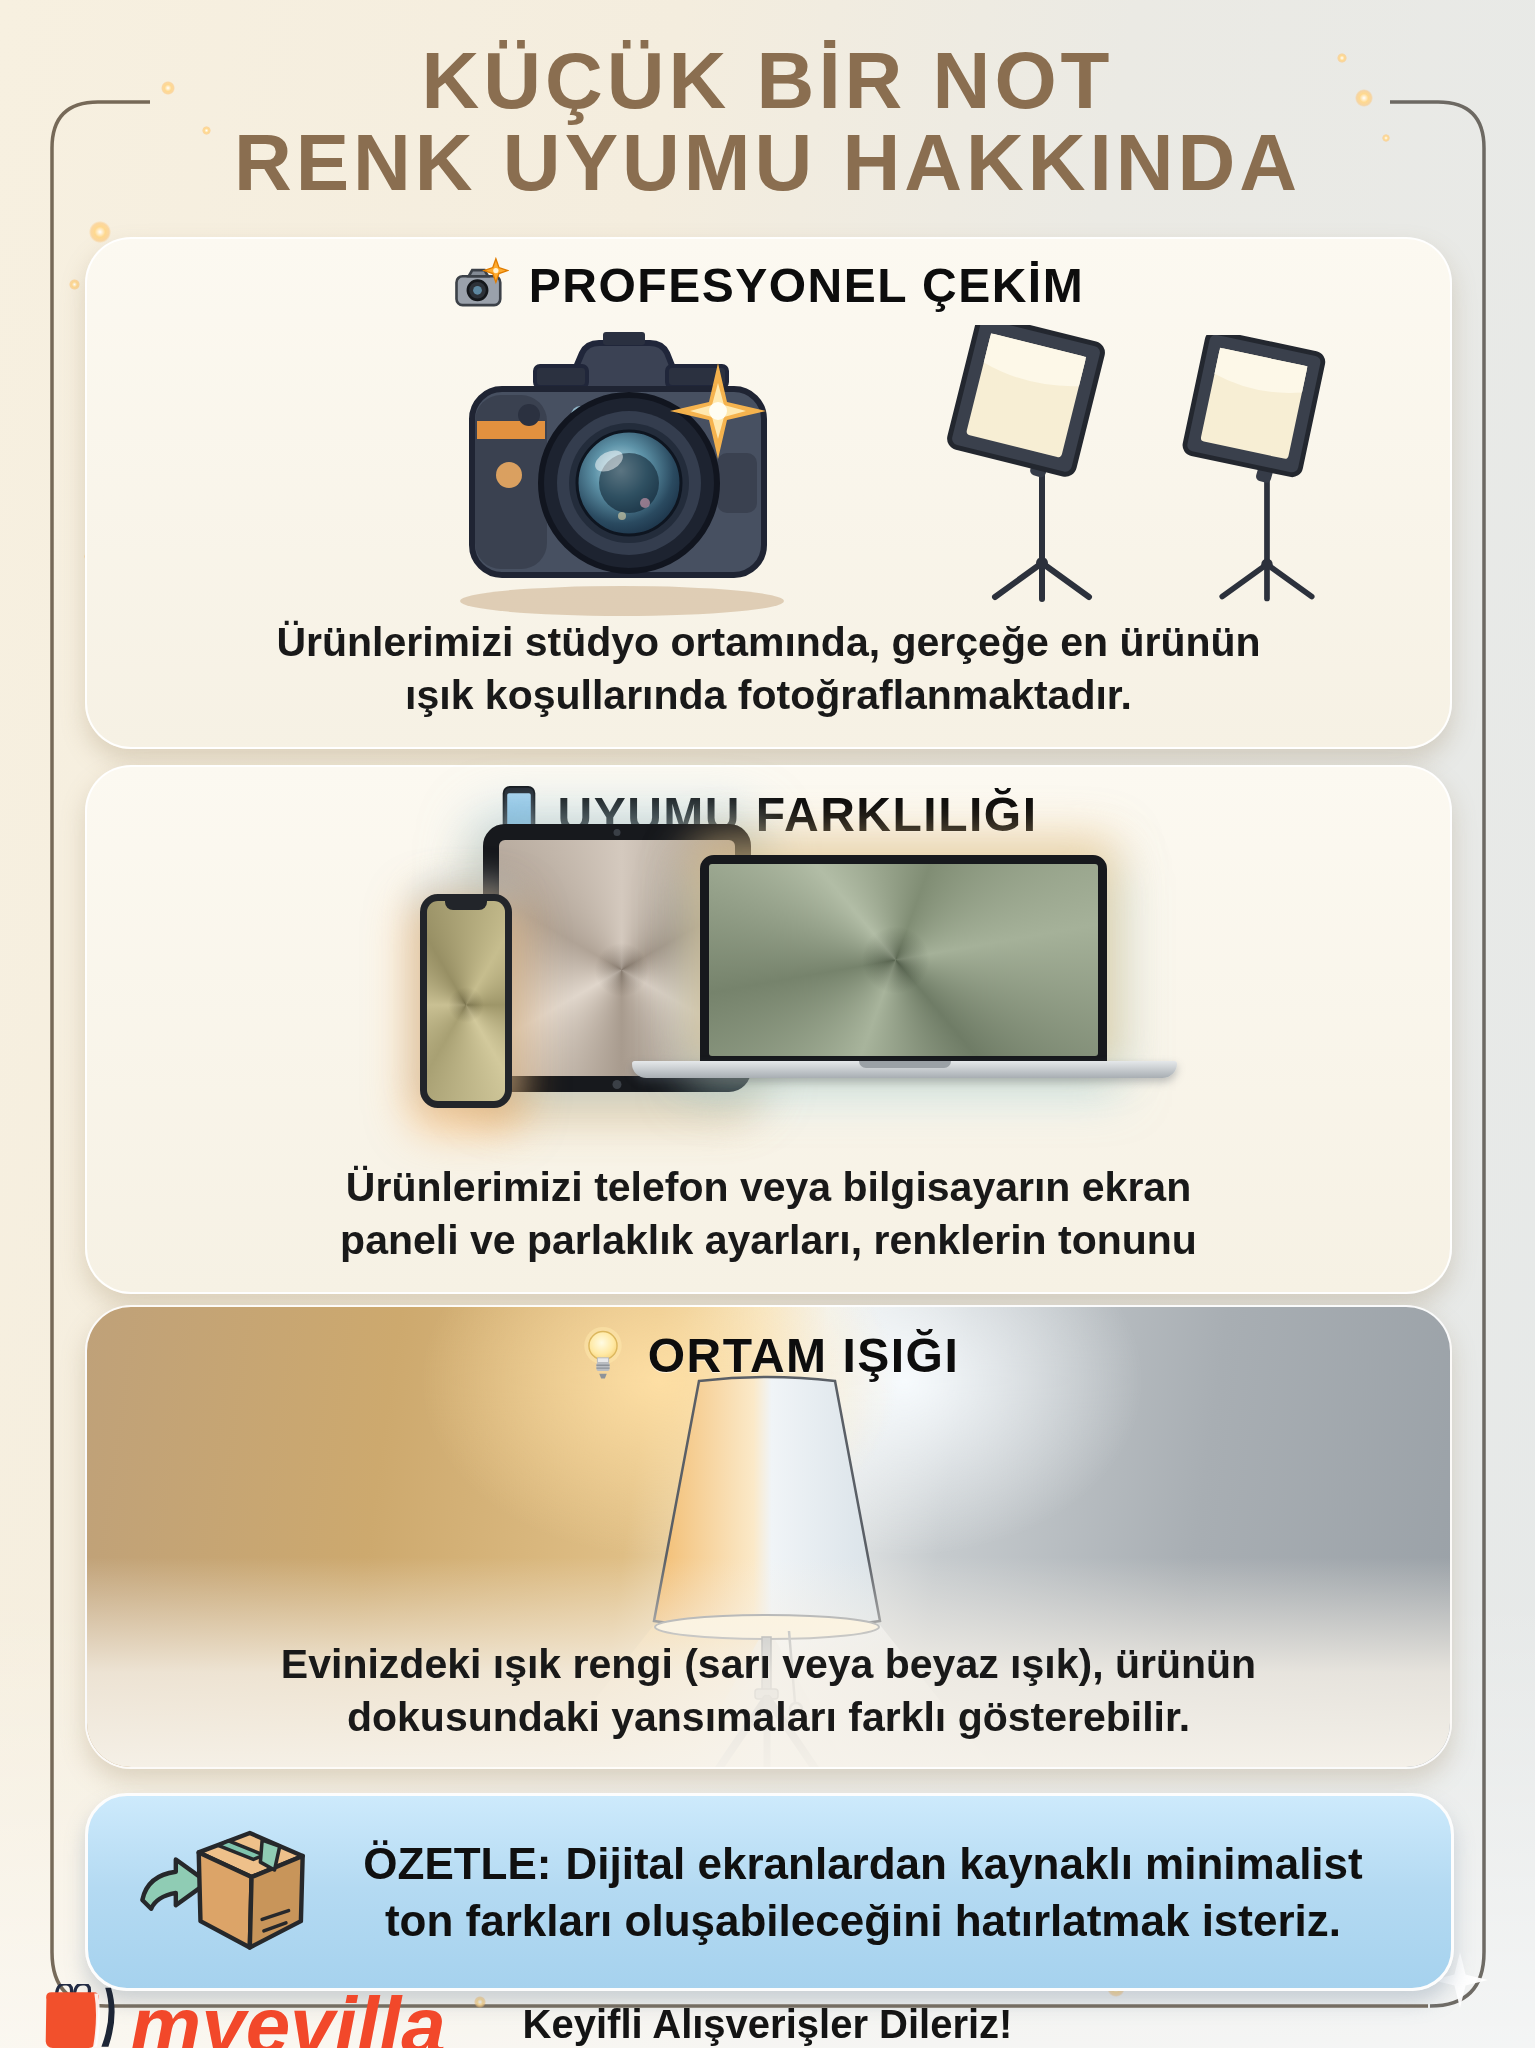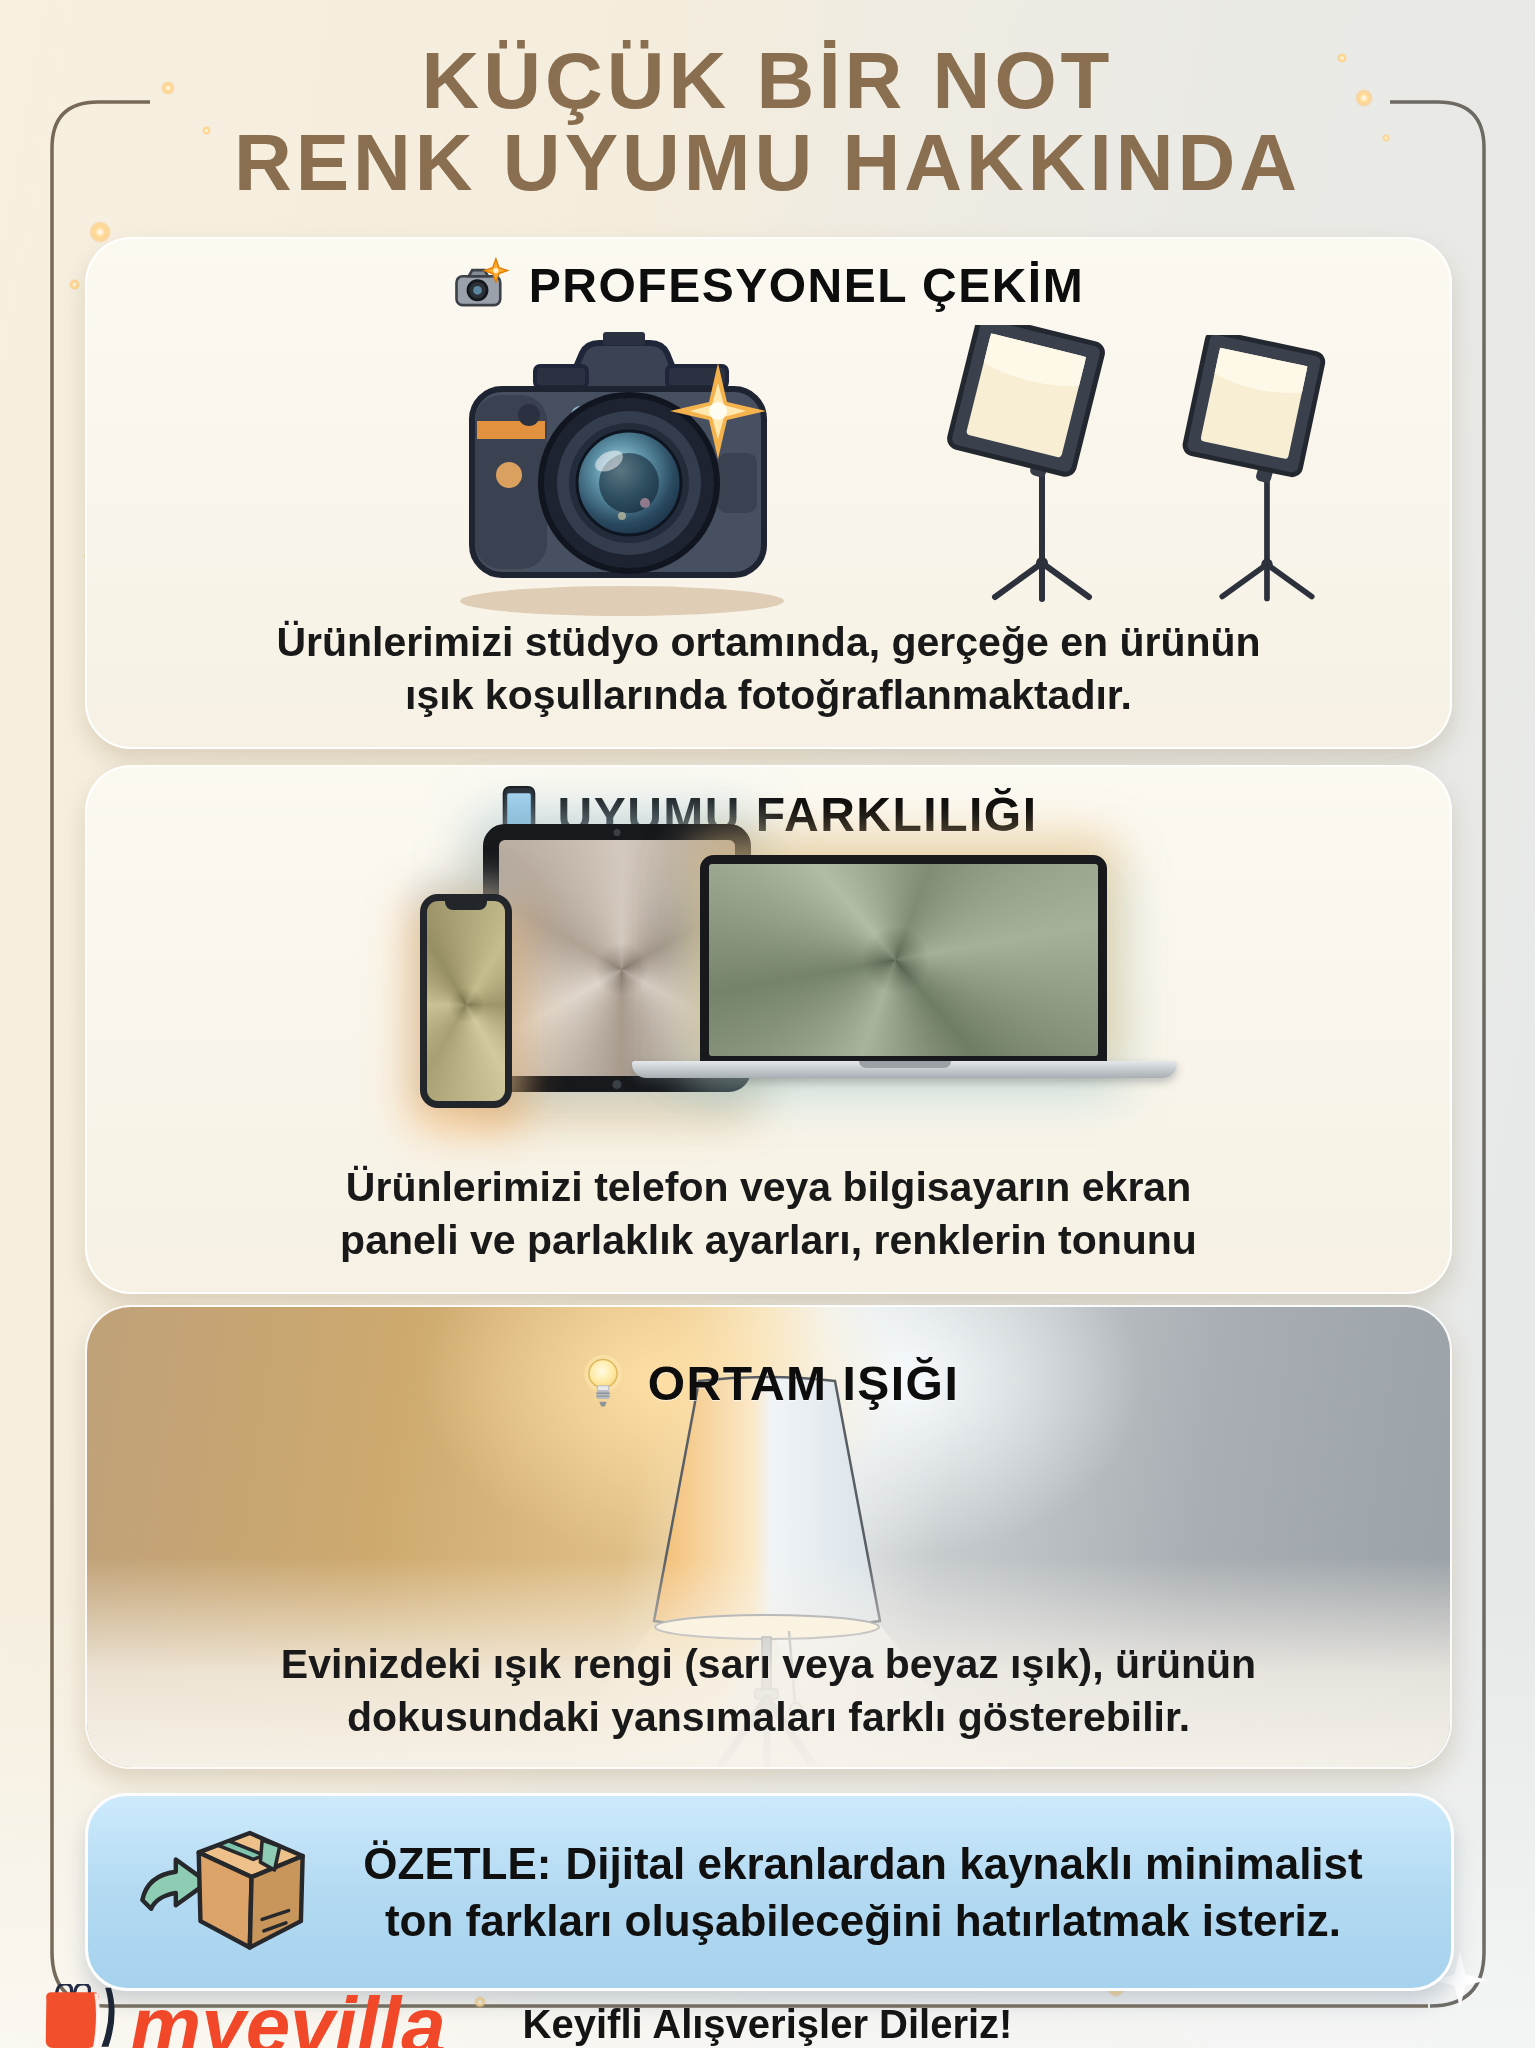--- a/index.html
+++ b/index.html
@@ -284,21 +284,21 @@
       <rect x="275" y="282" width="9" height="54" fill="#a9afb5" stroke="#7e848a" stroke-width="1.5"></rect>
       <rect x="268" y="334" width="23" height="10" rx="3" fill="#b9bec4" stroke="#7e848a" stroke-width="1.5"></rect>
       <line x1="302" y1="276" x2="308" y2="348" stroke="#9aa0a6" stroke-width="2.5"></line>
       <circle cx="309" cy="354" r="6" fill="none" stroke="#9aa0a6" stroke-width="2.5"></circle>
       <line x1="279" y1="344" x2="222" y2="428" stroke="#8f959c" stroke-width="8" stroke-linecap="round"></line>
       <line x1="281" y1="344" x2="338" y2="428" stroke="#8f959c" stroke-width="8" stroke-linecap="round"></line>
       <line x1="280" y1="344" x2="280" y2="424" stroke="#9aa0a6" stroke-width="7" stroke-linecap="round"></line>
     </svg>
     <div class="card3-fade"></div>
 
-    <div class="card-header" style="z-index:3;margin-top:28px;">
+    <div class="card-header" style="z-index:3;">
       <svg class="hd-icon" width="50" height="60" viewBox="0 0 48 64">
         <defs>
             <radialGradient id="bulbG" cx="45%" cy="40%" r="70%">
           <stop offset="0%" stop-color="#fffbe2"></stop>
               <stop offset="60%" stop-color="#ffe9a4"></stop>
           <stop offset="100%" stop-color="#f6cd6e"></stop>
         </radialGradient>
           </defs>
         <circle cx="24" cy="22" r="20" fill="#ffe9ad" opacity="0.5"></circle>
         <circle cx="24" cy="22" r="15" fill="url(#bulbG)" stroke="#dcb75e" stroke-width="1.5"></circle>

